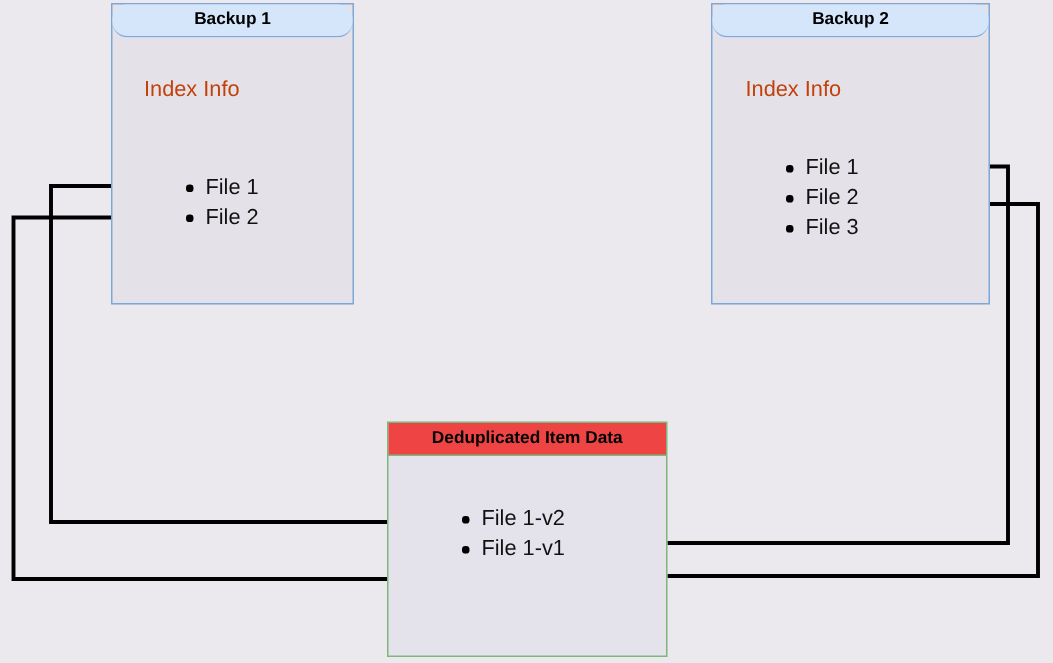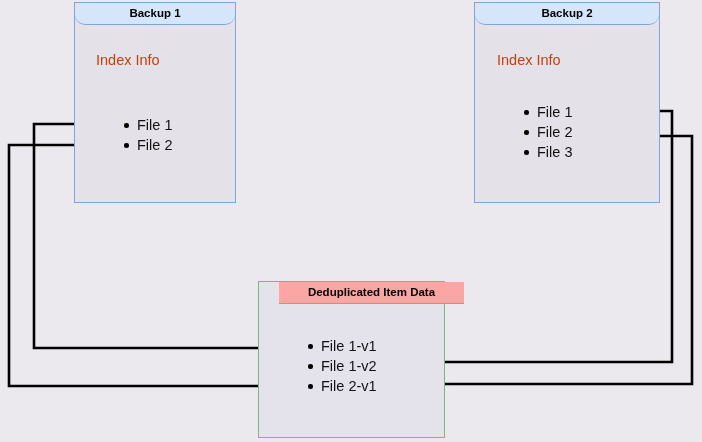--- a/index.html
+++ b/index.html
@@ -90,23 +90,22 @@
     border-bottom: 1.6px solid #7da7d9;
     border-radius: 10px;
   }
 
   
   .box-green {
     border: 1.6px solid #7cb87c;
     background: #e4e3ec;
   }
   .box-green > .box-header {
-    background: #fca5a5;
+    background: #ef4444;
     border-bottom: 1.6px solid #7cb87c;
-    margin-left: 20px;
   }
 
   #backup1 { left: 74px; top: 2px; width: 162px; height: 201px; }
   #backup1 > .box-header { height: 22px; }
   #backup1 > .box-body { height: calc(100% - 22px); }
 
   #backup2 { left: 474px; top: 2px; width: 186px; height: 201px; }
   #backup2 > .box-header { height: 22px; }
   #backup2 > .box-body { height: calc(100% - 22px); }
 
@@ -155,20 +154,19 @@
         <li>File 2</li>
         <li>File 3</li>
       </ul>
     </div>
   </div>
 
   <div class="box box-green" id="dedup">
     <div class="box-header">Deduplicated Item Data</div>
     <div class="box-body">
       <ul class="file-list" style="left:48px; top:32px;">
+        <li>File 1-v2</li>
         <li>File 1-v1</li>
-        <li>File 1-v2</li>
-        <li>File 2-v1</li>
       </ul>
     </div>
   </div>
 
 </div>
 
 </body></html>

